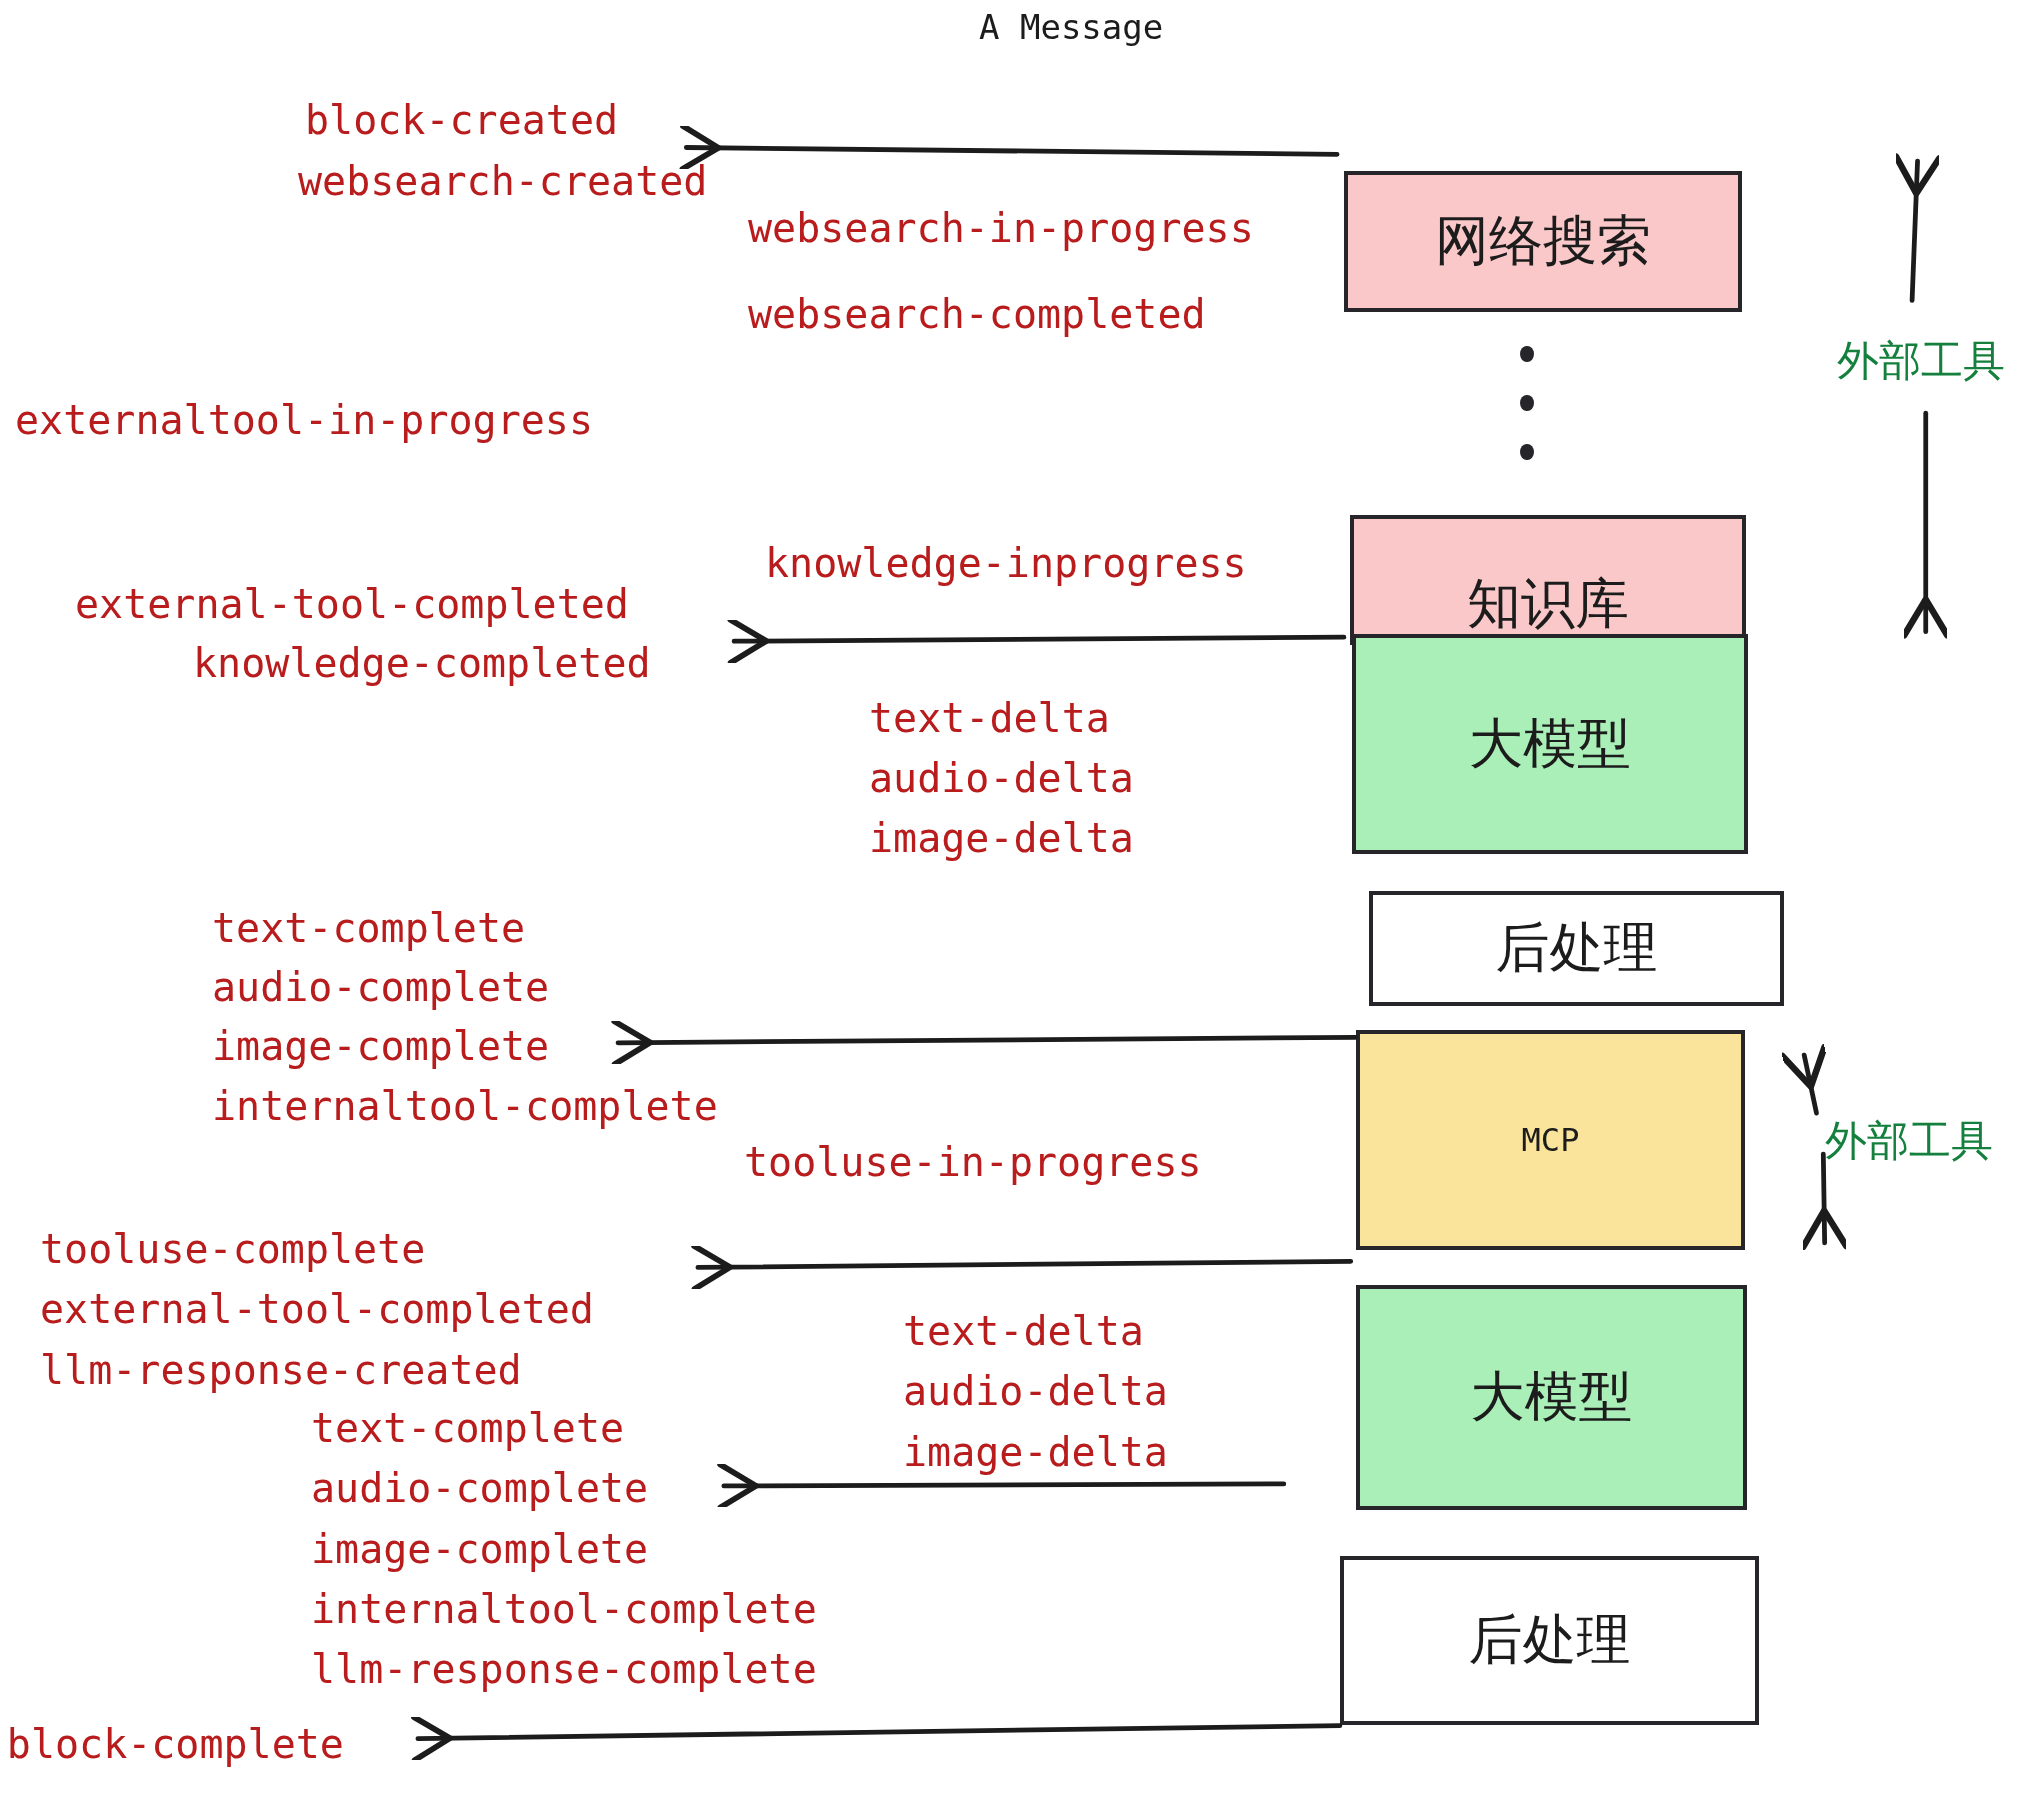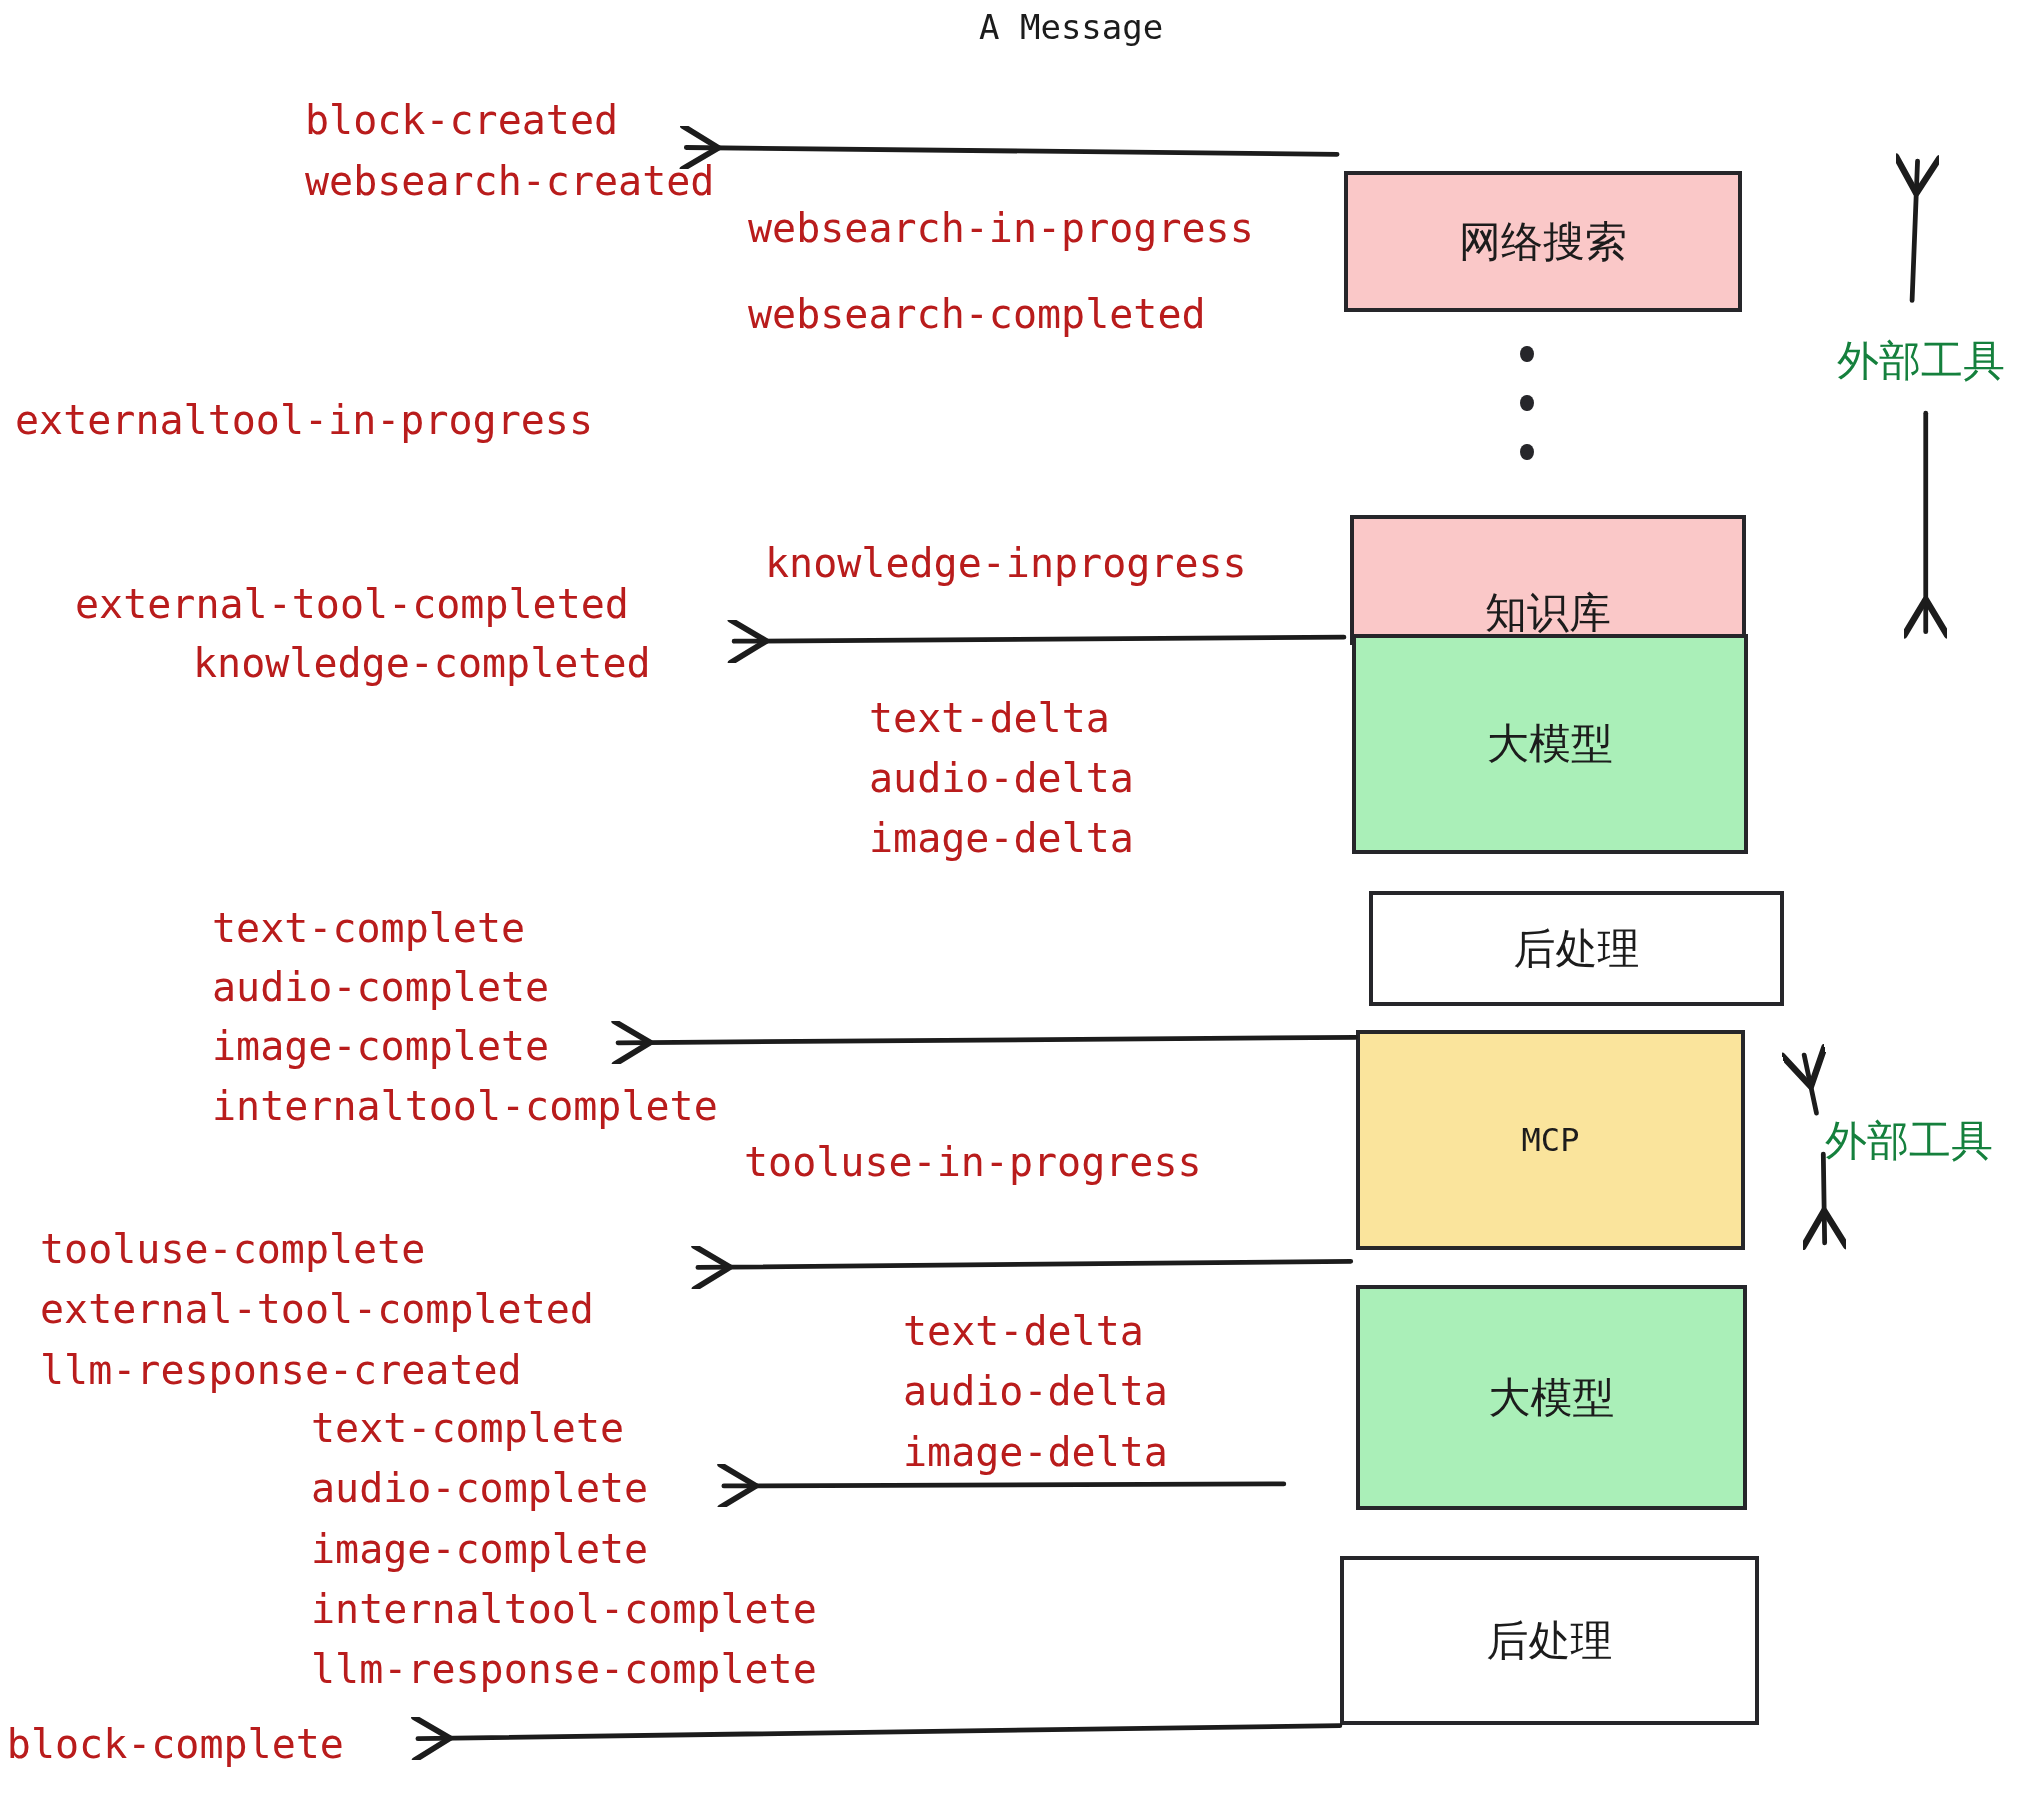--- a/index.html
+++ b/index.html
@@ -37,21 +37,21 @@
   .box{
     position:absolute;
     border:4.1px solid #26262a;
     box-sizing:border-box;
     display:flex;
     align-items:center;
     justify-content:center;
   }
   .box .lbl{
     font-family:"DejaVu Sans","Liberation Sans",sans-serif;
-    font-size:42px;
+    font-size:54px;
     color:#1c1c1c;
     white-space:nowrap;
   }
   .box .lbl.mono{
     font-family:"DejaVu Sans Mono","Liberation Mono",monospace;
     font-size:32px;
   }
   .dot{
     position:absolute;
     width:13.7px;height:16.4px;
@@ -66,21 +66,21 @@
   }
 </style>
 </head>
 <body>
 
 <div id="stage">
 
   <div class="title" style="left:979px; top:6.8px;">A Message</div>
 
   <div class="evt" style="left:305px; top:100px;">block-created</div>
-  <div class="evt" style="left:305px; top:161px;">websearch-created</div>
+  <div class="evt" style="left:298px; top:161px;">websearch-created</div>
   <div class="evt" style="left:748px; top:208px;">websearch-in-progress</div>
   <div class="evt" style="left:15px;  top:400px;">externaltool-in-progress</div>
   <div class="evt" style="left:748px; top:294px;">websearch-completed</div>
   <div class="evt" style="left:765px; top:543px;">knowledge-inprogress</div>
   <div class="evt" style="left:75px; top:584px;">external-tool-completed</div>
   <div class="evt" style="left:193px; top:643px;">knowledge-completed</div>
   <div class="evt" style="left:869px; top:698px;">text-delta</div>
   <div class="evt" style="left:869px; top:758px;">audio-delta</div>
   <div class="evt" style="left:869px; top:818px;">image-delta</div>
 

